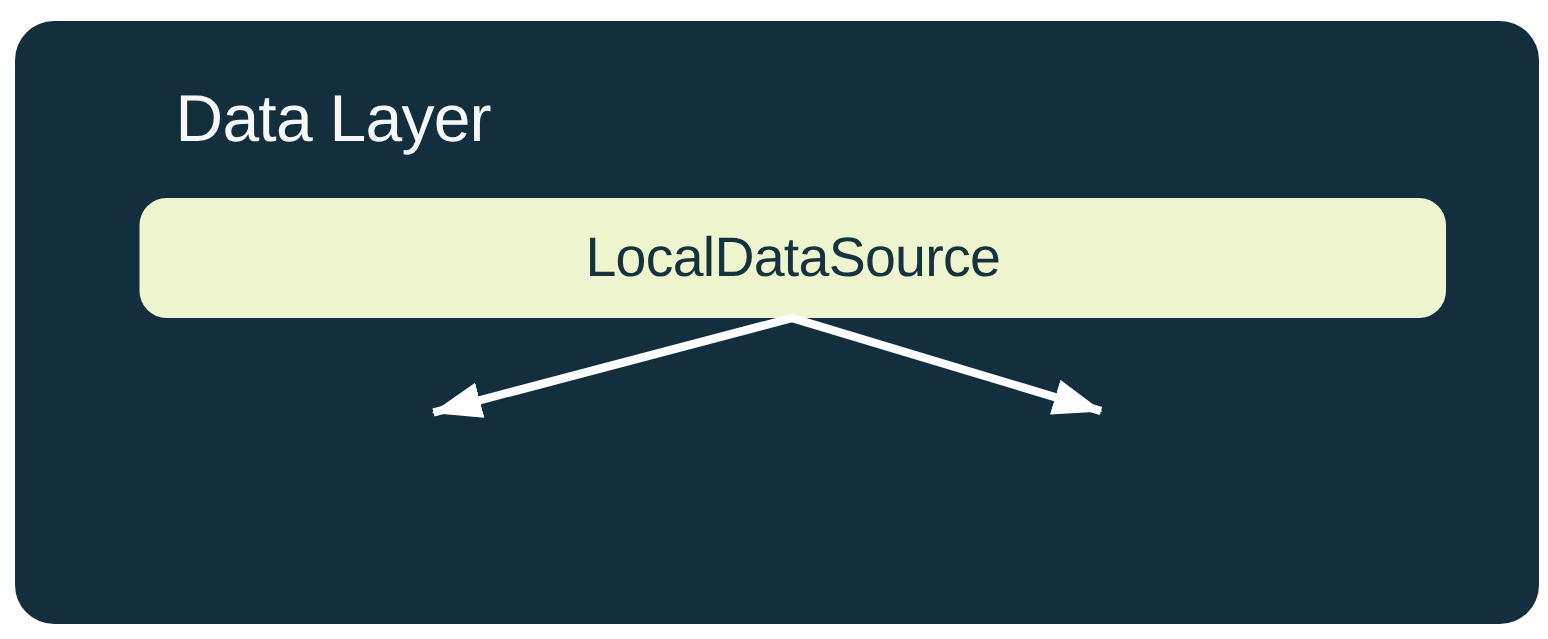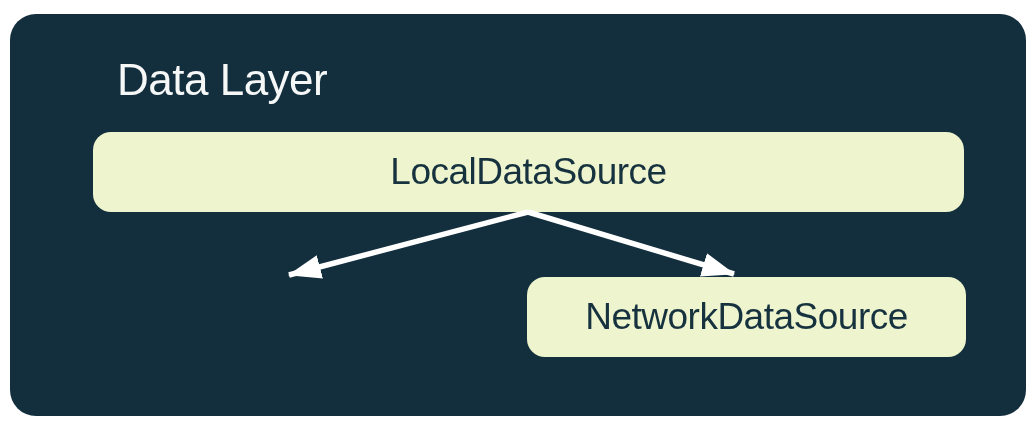--- a/index.html
+++ b/index.html
@@ -48,23 +48,20 @@
 
   <div class="group-container">
     <div class="group-title">Data Layer</div>
   </div>
 
   <div class="node node-repository">
     <span>LocalDataSource</span>
   </div>
 
 
-  <div class="node node-network">
-    <span>NetworkDataSource</span>
-  </div>
 
   <svg class="edges-overlay" viewBox="0 0 1032 426">
     <defs>
       <marker id="arrowhead" markerWidth="7" markerHeight="5.2" refX="5.8" refY="2.2" orient="auto" markerUnits="strokeWidth">
         <polygon points="0 0, 6 2.2, 0 4.4" fill="var(--arrow)"></polygon>
       </marker>
     </defs>
     <line x1="528" y1="212" x2="289" y2="275" stroke="var(--arrow)" stroke-width="5.5" marker-end="url(#arrowhead)"></line>
     <line x1="528" y1="212" x2="734" y2="274" stroke="var(--arrow)" stroke-width="5.5" marker-end="url(#arrowhead)"></line>
   </svg>

